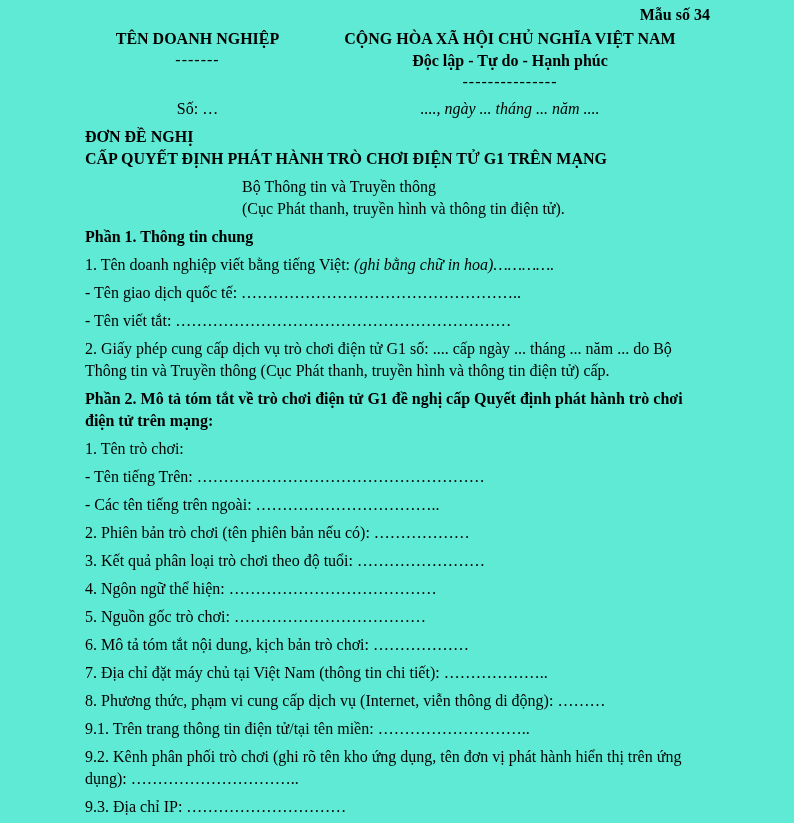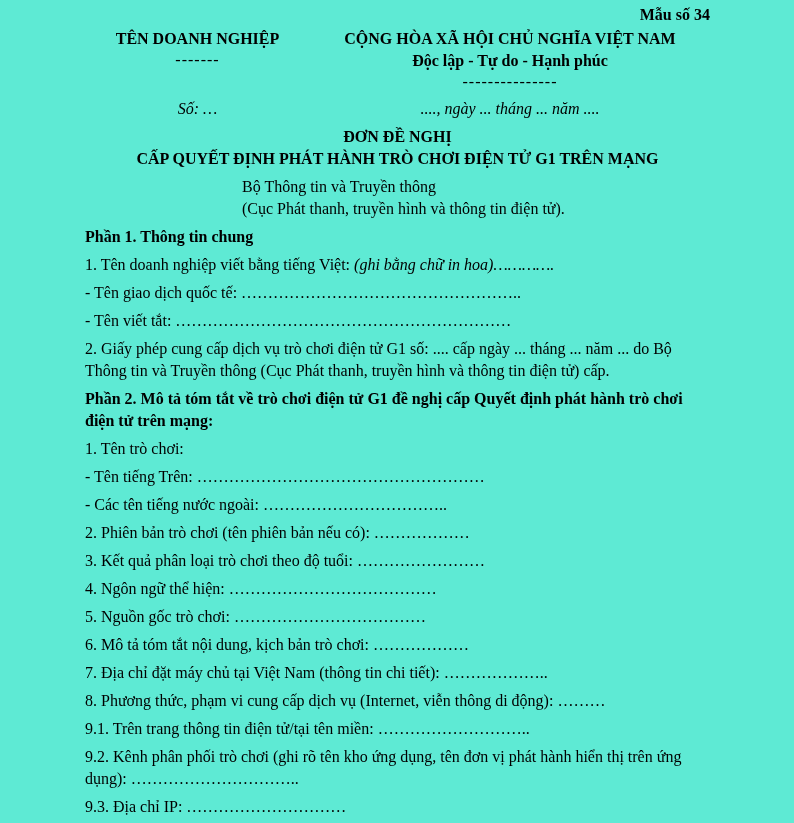--- a/index.html
+++ b/index.html
@@ -14,24 +14,24 @@
   .it { font-style:italic; }
 
   .form-label { text-align:right; font-weight:bold; line-height:22px; margin-bottom:2px; }
 
   .header-row { display:flex; margin-bottom:6px; line-height:22px; }
   .header-left { width:36%; text-align:center; }
   .header-right { width:64%; text-align:center; }
   .divider { line-height:20px; letter-spacing:1px; }
 
   .meta-row { display:flex; line-height:22px; margin-bottom:6px; }
-  .meta-left { width:36%; text-align:center;font-style:italic; }
+  .meta-left { width:36%; text-align:center; }
   .meta-right { width:64%; text-align:center; font-style:italic; }
 
-  .doc-title { text-align:center; font-weight:bold; line-height:22px; margin-bottom:6px; }
+  .doc-title { text-align:left; font-weight:bold; line-height:22px; margin-bottom:6px; }
 
   .recipient { display:flex; margin-left:157px; margin-bottom:6px; line-height:22px; }
   .recipient .label { margin-right:12px; white-space:nowrap; }
 
   p.line { line-height:22px; margin:0 0 6px 0; }
   .part-heading { font-weight:bold; }
 </style>
 </head>
 <body>
 
@@ -73,21 +73,21 @@
   <p class="line"><span>1. Tên doanh nghiệp viết bằng tiếng Việt: </span><span class="it">(ghi bằng chữ in hoa)</span><span class="it">………….</span></p>
 
   <p class="line">- Tên giao dịch quốc tế: ……………………………………………..</p>
   <p class="line">- Tên viết tắt: ………………………………………………………</p>
   <p class="line">2. Giấy phép cung cấp dịch vụ trò chơi điện tử G1 số: .... cấp ngày ... tháng ... năm ... do Bộ Thông tin và Truyền thông (Cục Phát thanh, truyền hình và thông tin điện tử) cấp.</p>
 
   <p class="line part-heading">Phần 2. Mô tả tóm tắt về trò chơi điện tử G1 đề nghị cấp Quyết định phát hành trò chơi điện tử trên mạng:</p>
 
   <p class="line">1. Tên trò chơi:</p>
   <p class="line">- Tên tiếng Trên: ………………………………………………</p>
-  <p class="line">- Các tên tiếng nước ngoài: ……………………………..</p>
+  <p class="line">- Các tên tiếng trên ngoài: ……………………………..</p>
   <p class="line">2. Phiên bản trò chơi (tên phiên bản nếu có): ………………</p>
   <p class="line">3. Kết quả phân loại trò chơi theo độ tuổi: ……………………</p>
   <p class="line">4. Ngôn ngữ thể hiện: …………………………………</p>
   <p class="line">5. Nguồn gốc trò chơi: ………………………………</p>
   <p class="line">6. Mô tả tóm tắt nội dung, kịch bản trò chơi: ………………</p>
   <p class="line">7. Địa chỉ đặt máy chủ tại Việt Nam (thông tin chi tiết): ………………..</p>
   <p class="line">8. Phương thức, phạm vi cung cấp dịch vụ (Internet, viễn thông di động): ………</p>
   <p class="line">9.1. Trên trang thông tin điện tử/tại tên miền: ………………………..</p>
   <p class="line">9.2. Kênh phân phối trò chơi (ghi rõ tên kho ứng dụng, tên đơn vị phát hành hiển thị trên ứng dụng): …………………………..</p>
   <p class="line">9.3. Địa chỉ IP: …………………………</p>

